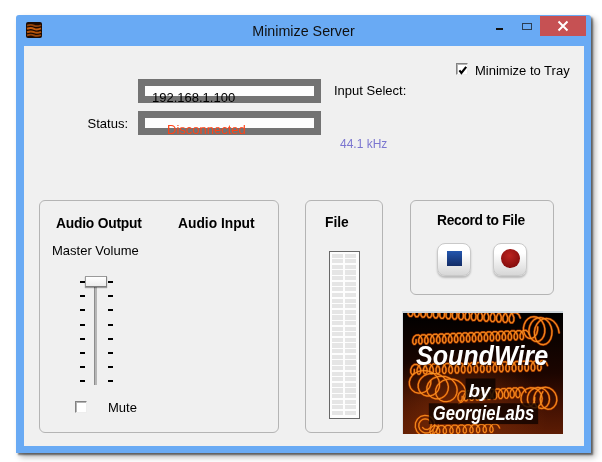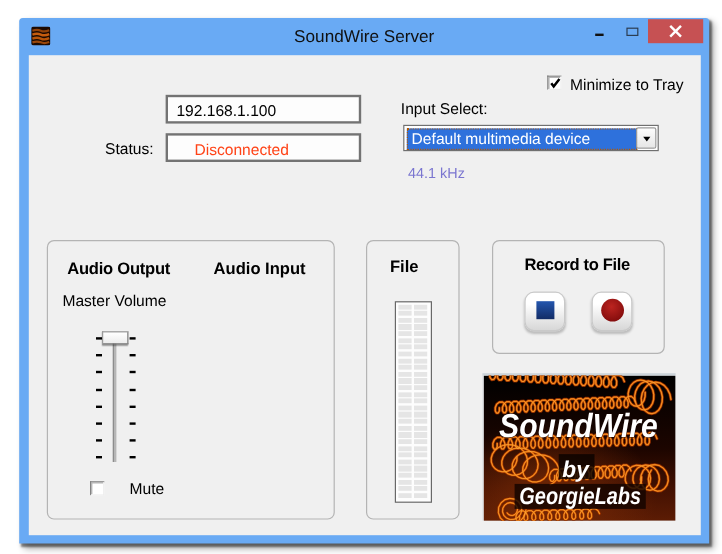--- a/index.html
+++ b/index.html
@@ -5,41 +5,41 @@
 html,body{margin:0;padding:0;background:#ffffff;width:602px;height:462px;overflow:hidden}
 *{box-sizing:border-box;font-family:"Liberation Sans",sans-serif}
 #win{position:absolute;left:16px;top:15px;width:575px;height:438px;background:#69aaf4;border-radius:3px 3px 0 0;box-shadow:2px 2px 2px rgba(0,0,0,0.5),4px 4px 6px rgba(0,0,0,0.3)}
 #client{position:absolute;left:8px;top:31px;width:560px;height:400px;background:#f0f0f0}
 #title{position:absolute;left:0;top:8px;width:100%;text-align:center;font-size:14.3px;color:#101010}
 #icon{position:absolute;left:10px;top:7px}
 #mindash{position:absolute;left:480px;top:13px;width:7px;height:2px;background:#111}
 #maxbox{position:absolute;left:506px;top:7.5px;width:9.5px;height:7.5px;border:1px solid #2b3d52}
 #closebtn{position:absolute;left:524px;top:1px;width:46px;height:20px;background:#c65153}
 .lbl{position:absolute;font-size:13px;color:#000;white-space:nowrap}
-.tbox{position:absolute;left:114px;width:163px;height:24px;background:#fdfdfd;border:2px solid #737373;font-size:13px;line-height:23px;padding-left:7px;white-space:nowrap}
+.tbox{position:absolute;left:114px;width:183px;height:24px;background:#fdfdfd;border:7px solid #737373;font-size:13px;line-height:23px;padding-left:7px;white-space:nowrap}
 .gbox{position:absolute;border:1px solid #b4b4b4;border-radius:6px}
 .gtitle{position:absolute;font-size:13.8px;font-weight:bold;color:#000;white-space:nowrap}
 #combo{position:absolute;left:312px;top:58px;width:213px;height:22px;background:#fff;border:1px solid #707070;padding:1px}
 #combosel{position:absolute;left:2px;top:2px;width:192px;height:18px;background:#2e71dc;border:1px dotted #b35900;color:#fff;font-size:13px;line-height:16px;padding-left:3px;white-space:nowrap;overflow:hidden}
 #combobtn{position:absolute;right:1px;top:1px;width:17px;height:18px;background:linear-gradient(#fdfdfd,#e6e6e6);border:1px solid #9a9a9a;border-radius:2px}
 #combobtn:after{content:"";position:absolute;left:4.5px;top:7px;border-left:3.5px solid transparent;border-right:3.5px solid transparent;border-top:4.5px solid #000}
 .chk{position:absolute;width:12px;height:12px;background:#fff;border:1px solid;border-color:#828282 #ededed #ededed #828282;box-shadow:inset 1px 1px 0 #b4b4b4}
 #meter{position:absolute;left:304.5px;top:204.5px;width:31px;height:168px;border:1px solid #686868;background:#fdfdfd}
 .seg{position:absolute;width:10.5px;height:4.3px;background:#e5e5e5}
 #thumb{position:absolute;left:61px;top:230px;width:22px;height:11px;background:linear-gradient(#ffffff,#ececec);border:1px solid #9a9a9a;border-bottom-color:#7d7d7d;border-right-color:#858585;box-shadow:0 1px 1px rgba(0,0,0,0.35)}
 #track{position:absolute;left:70px;top:232px;width:3px;height:107px;background:#b6b6b6;border-left:1px solid #8d8d8d}
 .tick{position:absolute;width:4.5px;height:2px;background:#000}
 .rbtn{position:absolute;top:197px;width:34px;height:33px;border-radius:8px;background:linear-gradient(#ffffff,#ffffff 30%,#d7d7d7);border:1px solid #c9c9c9;box-shadow:0 2px 2px rgba(0,0,0,0.22)}
 #stopsq{position:absolute;left:9px;top:7px;width:15px;height:15px;background:linear-gradient(#2456ae,#122c66)}
 #reccirc{position:absolute;left:7px;top:5px;width:19px;height:19px;border-radius:50%;background:radial-gradient(circle at 45% 35%,#bc2420,#850d0d 75%)}
 </style>
 </head>
 <body>
 <div id="win">
-  <div id="title">SoundWire Server</div>
+  <div id="title">Minimize Server</div>
   <svg id="icon" width="16" height="16" viewBox="0 0 16 16">
     <rect width="16" height="16" rx="2" fill="#1c0a02"></rect>
     <path d="M1 3.6 Q5 2.2 8 3.6 T15 3.2" stroke="#93430a" stroke-width="1.8" fill="none"></path>
     <path d="M1 6.8 Q5 5.4 8 6.8 T15 6.4" stroke="#c55c0e" stroke-width="2" fill="none"></path>
     <path d="M1 10.2 Q5 8.8 8 10.2 T15 9.8" stroke="#b75409" stroke-width="2" fill="none"></path>
     <path d="M1 13.3 Q5 12 8 13.3 T15 13" stroke="#9a470b" stroke-width="1.8" fill="none"></path>
   </svg>
   <div id="mindash"></div>
   <div id="maxbox"></div>
   <div id="closebtn">
@@ -51,24 +51,20 @@
     <div class="chk" style="left:432px;top:16.7px">
       <svg width="12" height="12" viewBox="0 0 12 12">
           <path d="M2.4 4.4 L4.4 7.0 L9.2 0.8" stroke="#000" stroke-width="2.1" fill="none"></path>
         </svg>
     </div>
     <div class="lbl" style="left:451px;top:17px">Minimize to Tray</div>
     <div class="tbox" style="top:32.5px">192.168.1.100</div>
     <div class="lbl" style="right:456px;top:70px">Status:</div>
     <div class="tbox" style="top:64.5px;color:#ff4317;padding-left:22px">Disconnected</div>
     <div class="lbl" style="left:310px;top:37px">Input Select:</div>
-    <div id="combo">
-      <div id="combosel">Default multimedia device</div>
-      <div id="combobtn"></div>
-    </div>
     <div class="lbl" style="left:316px;top:91px;font-size:12px;color:#7b76d0">44.1 kHz</div>
 
     <div class="gbox" style="left:14.5px;top:154px;width:240px;height:233px"></div>
     <div class="gtitle" style="left:32px;top:170px;letter-spacing:-0.2px">Audio Output</div>
     <div class="gtitle" style="left:154px;top:170px">Audio Input</div>
     <div class="lbl" style="left:28px;top:197px">Master Volume</div>
     <div id="track"></div>
       <div class="tick" style="left:56px;top:235.0px"></div>
       <div class="tick" style="left:84px;top:235.0px"></div>
       <div class="tick" style="left:56px;top:249.2px"></div>

